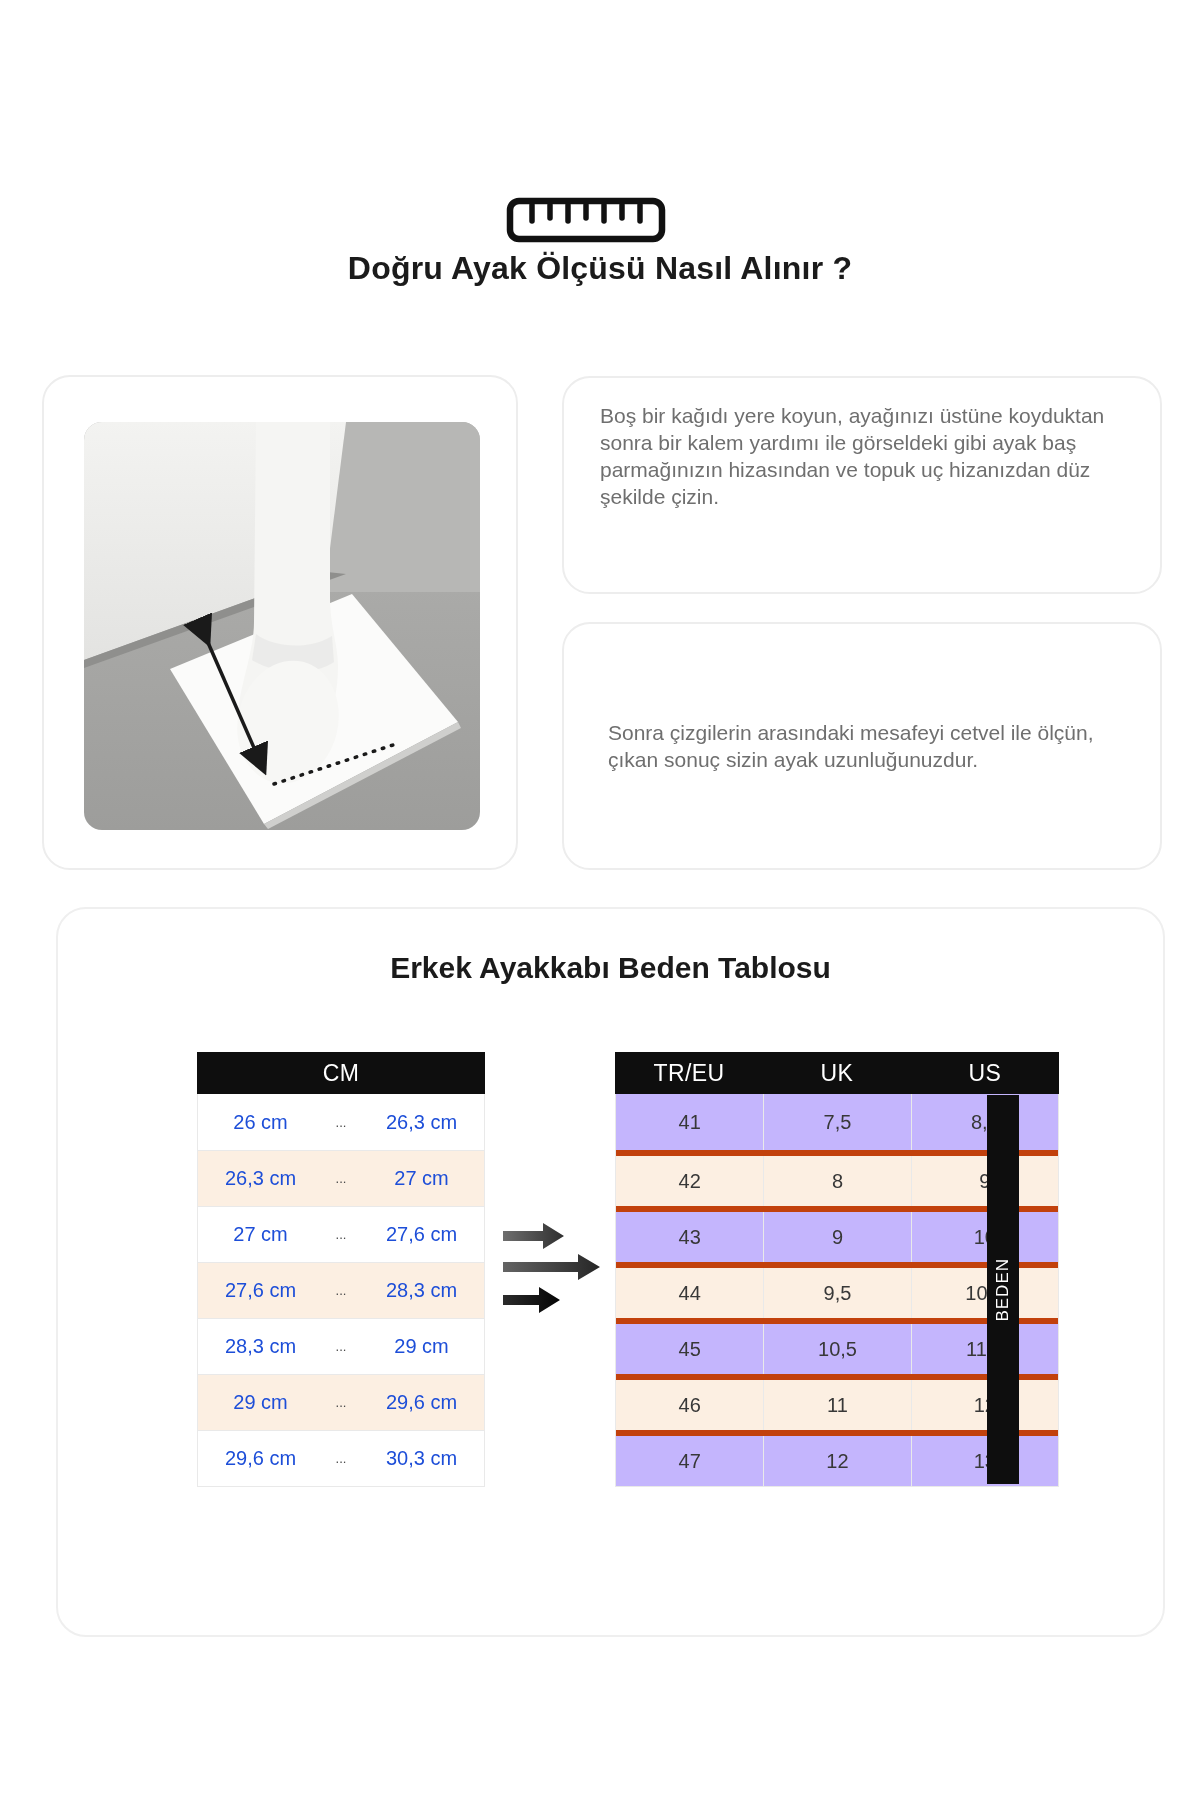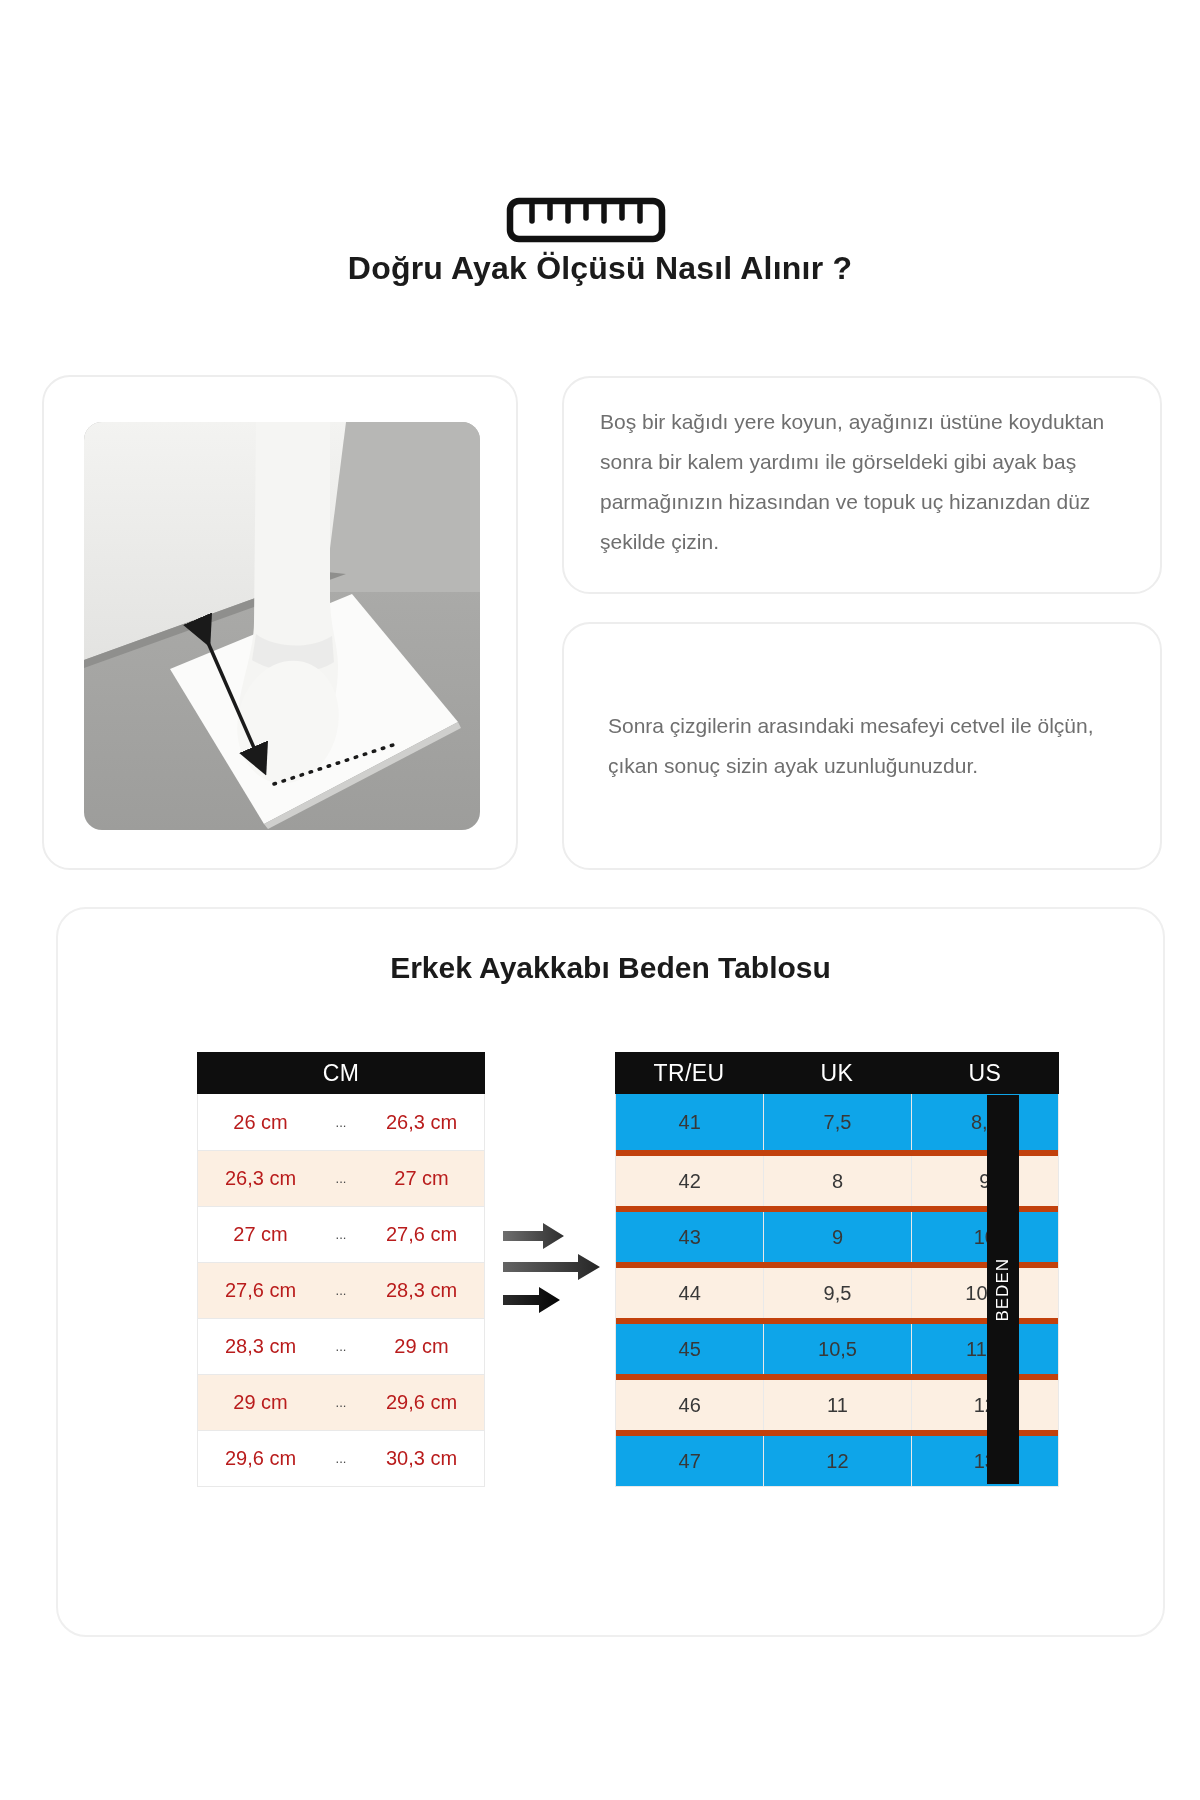--- a/index.html
+++ b/index.html
@@ -17,49 +17,49 @@
   .photo-card { left:42px; top:375px; width:476px; height:495px;
     border:2px solid #ededed; border-radius:28px; background:#fff; }
   .photo { position:absolute; left:40px; top:45px; width:396px; height:408px;
     border-radius:18px; overflow:hidden; }
   .photo svg { display:block; width:100%; height:100%; }
 
   .tip-box { left:562px; width:600px; border:2px solid #ededed;
     border-radius:28px; background:#fff; display:flex; }
   .tip-1 { top:376px; height:218px; }
   .tip-2 { top:622px; height:248px; align-items:center; }
-  .tip-box p { padding:24px 46px 0 36px; font-size:21px; line-height:40px;
+  .tip-box p { padding:24px 46px 0 36px; font-size:21px; line-height:27px;
     color:#6f6f6f; }
   .tip-2 p { padding-top:0;padding-left:44px; }
 
   
   .table-card { left:56px; top:907px; width:1109px; height:730px;
     border:2px solid #efefef; border-radius:30px; background:#fff;padding-left:20px; }
   .table-title { position:absolute; left:0; top:42px; width:100%;
     text-align:center; font-size:30px; font-weight:700; color:#1b1b1b; }
 
   .tbl-header { height:42px; background:#0e0e0e; color:#ffffff;
     display:flex; align-items:center; justify-content:center;
     font-size:23px; letter-spacing:0.4px; }
 
   .cm-table { position:absolute; left:139px; top:143px; width:288px; }
   .cm-body { border:1px solid #e9e9e9; border-top:none; }
   .cm-row { height:56px; display:grid; grid-template-columns:1fr 36px 1fr;
     align-items:center; background:#fff; }
   .cm-row + .cm-row { border-top:1px solid #e9e9e9; }
   .cm-row:nth-child(even) { background:#fcefe2; }
-  .cm-row .val { text-align:center; font-size:20px; color:#b91c1c; }
+  .cm-row .val { text-align:center; font-size:20px; color:#1d4ed8; }
   .cm-row .sep { text-align:center; font-size:13px; color:#4a4a4a; }
 
   .size-table { position:absolute; left:557px; top:143px; width:444px; }
   .size-table .tbl-header { display:grid; grid-template-columns:1fr 1fr 1fr; }
   .size-table .tbl-header span { text-align:center; }
   .size-body { border:1px solid #e9e9e9; border-top:none; }
   .size-row { height:56px; display:grid; grid-template-columns:1fr 1fr 1fr;
-    background:#0ea5e9; }
+    background:#c4b5fd; }
   .size-row + .size-row { border-top:6px solid #c2410c; }
   .size-row:nth-child(even) { background:#fcefe2; }
   .size-row span { display:flex; align-items:center; justify-content:center;
     font-size:20px; color:#383838; }
   .size-row span + span { border-left:1px solid #e9e9e9; }
 
   .beden-bar { position:absolute; left:929px; top:186px; width:32px;
     height:389px; background:#0e0e0e; display:flex; align-items:center;
     justify-content:center; }
   .beden-bar span { writing-mode:vertical-rl; transform:rotate(180deg);

